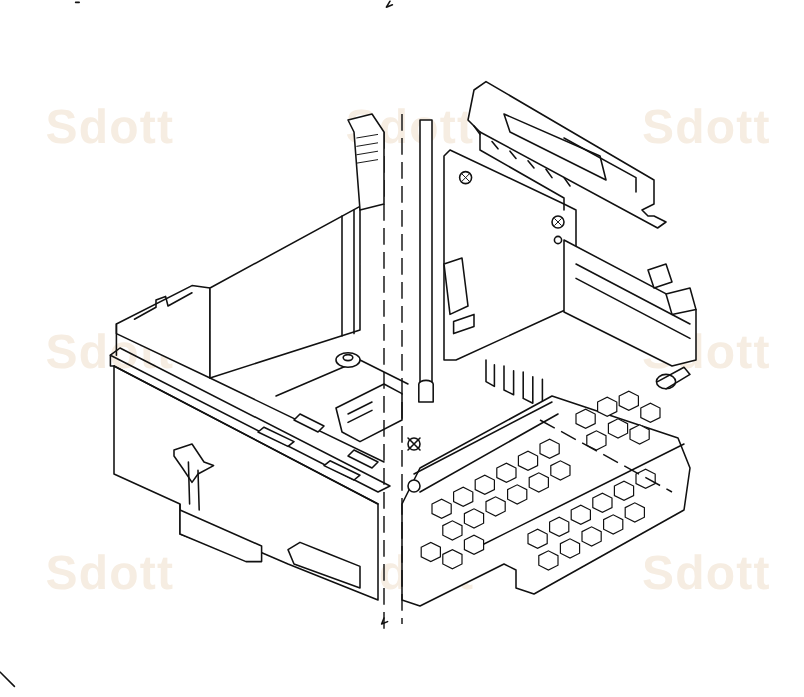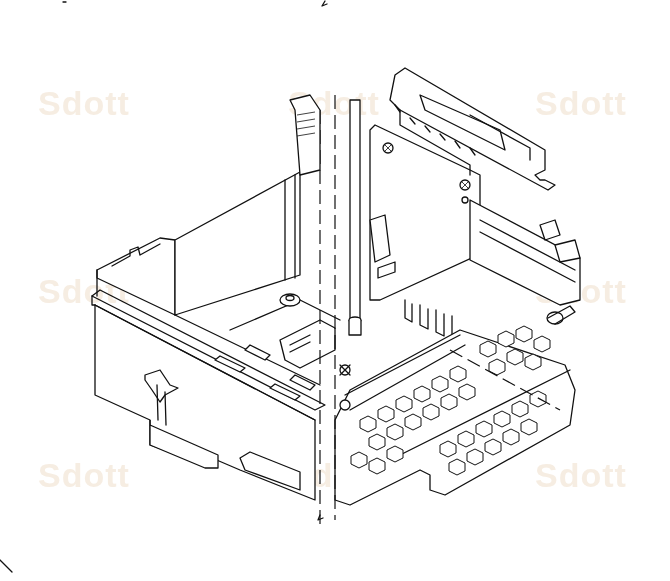--- a/index.html
+++ b/index.html
@@ -1,17 +1,17 @@
 <!DOCTYPE html>
 <html><head>
 <meta charset="utf-8">
 <style>
   html,body{margin:0;padding:0;background:#ffffff;}
   #canvas{position:relative;width:670px;height:581px;overflow:hidden;background:#fff;font-family:"Liberation Sans",sans-serif;}
-  .wm{position:absolute;font-family:"Liberation Sans",sans-serif;font-weight:bold;font-size:34px;color:#f6ede2;letter-spacing:1px;user-select:none;}
+  .wm{position:absolute;font-family:"Liberation Sans",sans-serif;font-weight:bold;font-size:40px;color:#f6ede2;letter-spacing:1px;user-select:none;}
   svg{position:absolute;left:0;top:0;}
   .l{fill:none;stroke:#111;stroke-width:1.3;stroke-linejoin:round;stroke-linecap:round;}
   .t{fill:none;stroke:#111;stroke-width:0.8;}
   .w{fill:#fff;stroke:#111;stroke-width:1.3;stroke-linejoin:round;}
   .d{fill:none;stroke:#111;stroke-width:1.2;stroke-dasharray:14 6;}
   .hex{fill:#fff;stroke:#111;stroke-width:1;}
 </style>
 </head>
 <body>
 

